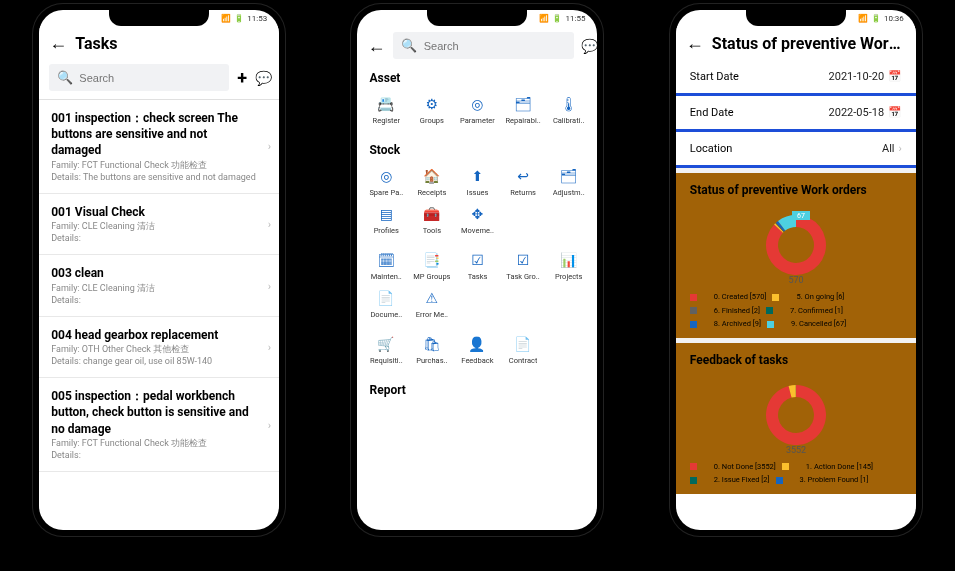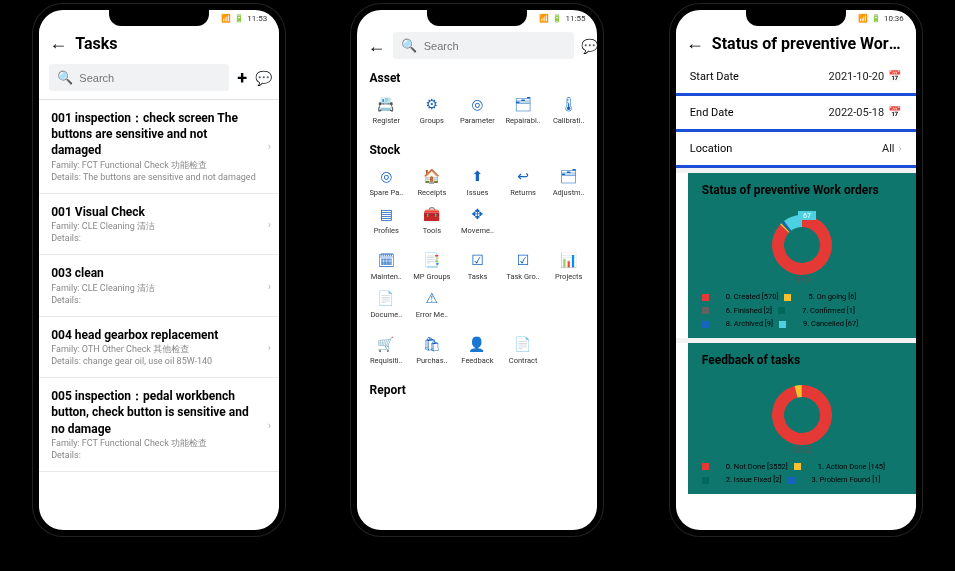--- a/index.html
+++ b/index.html
@@ -125,21 +125,21 @@
   .filter-row {
     display: flex;
     justify-content: space-between;
     align-items: center;
     padding: 10px 14px;
     border-bottom: 3px solid #1d4ed8;
     font-size: 11px;
   }
   .filter-row .val { color: #222; display: flex; align-items: center; gap: 4px; }
   .cal-icon { color: #1565c0; font-size: 11px; }
-  .chart-section { background: #0f766e; margin-left: 12px; }
+  .chart-section { background: #a16207; }
   .chart-title { font-size: 12px; font-weight: 700; padding: 10px 14px 4px 14px; }
   .donut-wrap { display: flex; justify-content: center; padding: 4px 0; }
   .legend { padding: 2px 14px 6px 14px; font-size: 7.5px; line-height: 1.6; }
   .legend-item { display: inline-flex; align-items: center; gap: 17px; margin-right: 6px; white-space: nowrap; }
   .sw { width: 7px; height: 7px; display: inline-block; }
   .phone3-gap { height: 5px; background: #f2f2f2; }
   svg.donut { display: block; }
   .bg-hdr { background: #fff; }
   .filters-block { border-bottom: 5px solid #f2f2f2; }
 </style>

